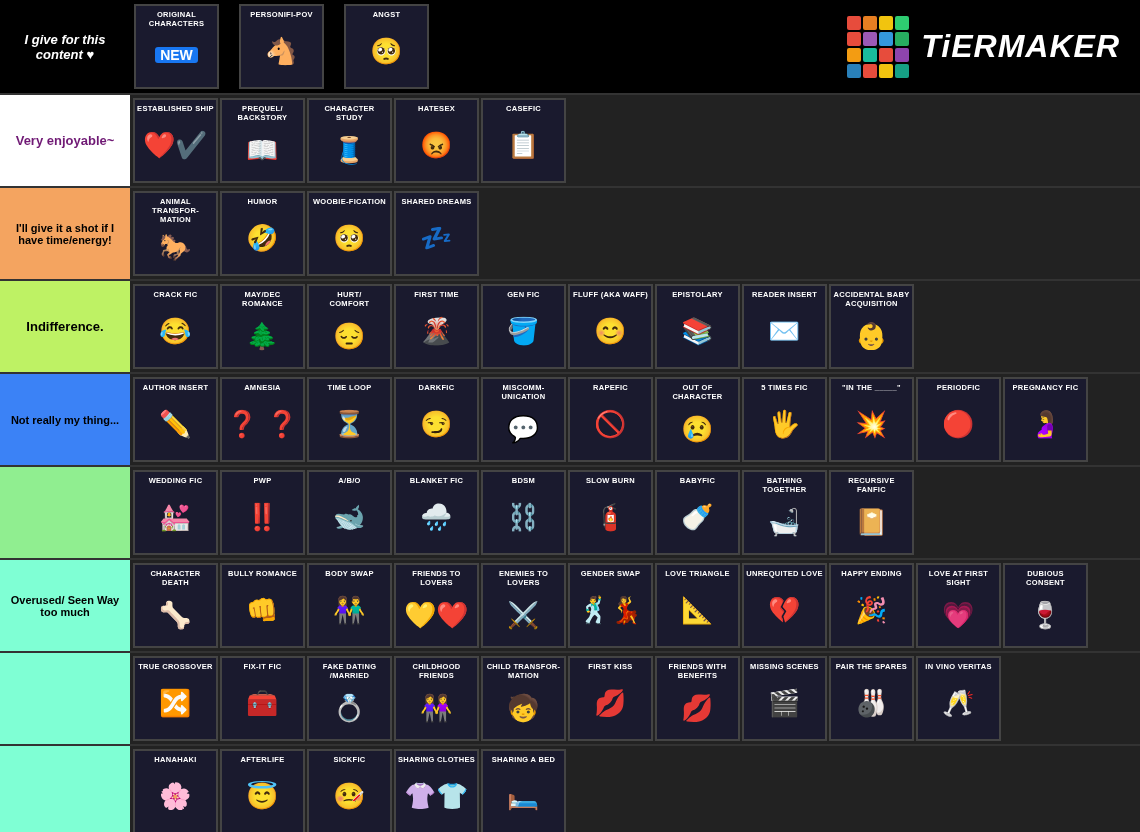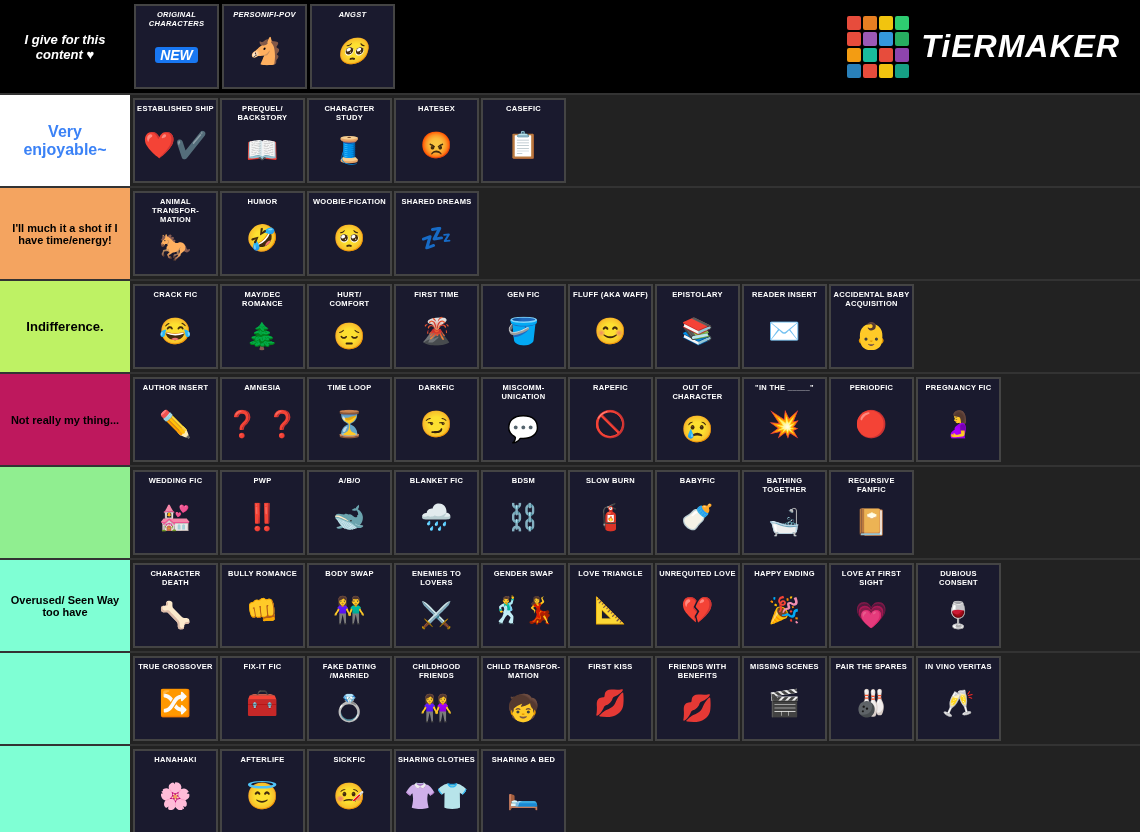--- a/index.html
+++ b/index.html
@@ -23,21 +23,21 @@
       display: flex;
       align-items: center;
       justify-content: center;
       padding: 8px;
       font-size: 14px;
       font-weight: bold;
       text-align: center;
     }
     .header-label span { color: #ff4444; }
     
-    .header-cards { display: flex; flex-wrap: wrap; flex: 1; padding: 4px; gap: 3px; align-items: flex-end; font-style: italic; }
+    .header-cards { display: flex; flex-wrap: wrap; flex: 1; padding: 4px; gap: 20px; align-items: flex-end; }
     
     .tiermaker-logo {
       margin-left: auto;
       display: flex;
       align-items: center;
       padding: 8px 20px;
       min-width: 220px;
       justify-content: flex-end;
     }
     .logo-grid {
@@ -163,21 +163,21 @@
           <div class="logo-dot" style="background: rgb(41, 128, 185);"></div>
           <div class="logo-dot" style="background: rgb(231, 76, 60);"></div>
           <div class="logo-dot" style="background: rgb(241, 196, 15);"></div>
           <div class="logo-dot" style="background: rgb(22, 160, 133);"></div>
         </div>
       <div class="logo-text">TiERMAKER</div>
     </div>
   </div>
 
   <div class="tier-row">
-    <div class="tier-label row-white" style="font-size:16px; color:#3b82f6;">Very enjoyable~</div>
+    <div class="tier-label row-white" style="font-size:13px; color:#701a75;">Very enjoyable~</div>
     <div class="tier-cards">
       <div class="card">
         <div class="card-title">ESTABLISHED SHIP</div>
         <div class="card-emoji">❤️✔️</div>
       </div>
       <div class="card">
         <div class="card-title">PREQUEL/<br>BACKSTORY</div>
         <div class="card-emoji">📖</div>
       </div>
       <div class="card">
@@ -189,21 +189,21 @@
         <div class="card-emoji">😡</div>
       </div>
       <div class="card">
         <div class="card-title">CASEFIC</div>
         <div class="card-emoji">📋</div>
       </div>
     </div>
   </div>
 
   <div class="tier-row">
-    <div class="tier-label row-orange" style="font-size:11px; color:#000;">I'll much it a shot if I have time/energy!</div>
+    <div class="tier-label row-orange" style="font-size:11px; color:#000;">I'll give it a shot if I have time/energy!</div>
     <div class="tier-cards">
       <div class="card">
         <div class="card-title">ANIMAL TRANSFOR-MATION</div>
         <div class="card-emoji">🐎</div>
       </div>
       <div class="card">
         <div class="card-title">HUMOR</div>
         <div class="card-emoji">🤣</div>
       </div>
       <div class="card">
@@ -253,21 +253,21 @@
         <div class="card-emoji">✉️</div>
       </div>
       <div class="card">
         <div class="card-title">ACCIDENTAL BABY ACQUISITION</div>
         <div class="card-emoji">👶</div>
       </div>
     </div>
   </div>
 
   <div class="tier-row">
-    <div class="tier-label" style="background:#be185d; font-size:11px; color:#000;">Not really my thing...</div>
+    <div class="tier-label" style="background:#3b82f6; font-size:11px; color:#000;">Not really my thing...</div>
     <div class="tier-cards">
       <div class="card">
         <div class="card-title">AUTHOR INSERT</div>
         <div class="card-emoji">✏️</div>
       </div>
       <div class="card">
         <div class="card-title">AMNESIA</div>
         <div class="card-emoji">❓ ❓</div>
       </div>
       <div class="card">
@@ -284,20 +284,24 @@
       </div>
       <div class="card">
         <div class="card-title">RAPEFIC</div>
         <div class="card-emoji">🚫</div>
       </div>
       <div class="card">
         <div class="card-title">OUT OF CHARACTER</div>
         <div class="card-emoji">😢</div>
       </div>
       <div class="card">
+        <div class="card-title">5 TIMES FIC</div>
+        <div class="card-emoji">🖐️</div>
+      </div>
+      <div class="card">
         <div class="card-title">"IN THE _____"</div>
         <div class="card-emoji">💥</div>
       </div>
       <div class="card">
         <div class="card-title">PERIODFIC</div>
         <div class="card-emoji">🔴</div>
       </div>
       <div class="card">
         <div class="card-title">PREGNANCY FIC</div>
         <div class="card-emoji">🤰</div>
@@ -341,35 +345,39 @@
         <div class="card-emoji">🛁</div>
       </div>
       <div class="card">
         <div class="card-title">RECURSIVE FANFIC</div>
         <div class="card-emoji">📔</div>
       </div>
     </div>
   </div>
 
   <div class="tier-row">
-    <div class="tier-label" style="background:#7fffd4; font-size:11px; color:#000;">Overused/ Seen Way too have</div>
+    <div class="tier-label" style="background:#7fffd4; font-size:11px; color:#000;">Overused/ Seen Way too much</div>
     <div class="tier-cards">
       <div class="card">
         <div class="card-title">CHARACTER DEATH</div>
         <div class="card-emoji">🦴</div>
       </div>
       <div class="card">
         <div class="card-title">BULLY ROMANCE</div>
         <div class="card-emoji">👊</div>
       </div>
       <div class="card">
         <div class="card-title">BODY SWAP</div>
         <div class="card-emoji">👫</div>
       </div>
       <div class="card">
+        <div class="card-title">FRIENDS TO LOVERS</div>
+        <div class="card-emoji">💛❤️</div>
+      </div>
+      <div class="card">
         <div class="card-title">ENEMIES TO LOVERS</div>
         <div class="card-emoji">⚔️</div>
       </div>
       <div class="card">
         <div class="card-title">GENDER SWAP</div>
         <div class="card-emoji">🕺💃</div>
       </div>
       <div class="card">
         <div class="card-title">LOVE TRIANGLE</div>
         <div class="card-emoji">📐</div>

